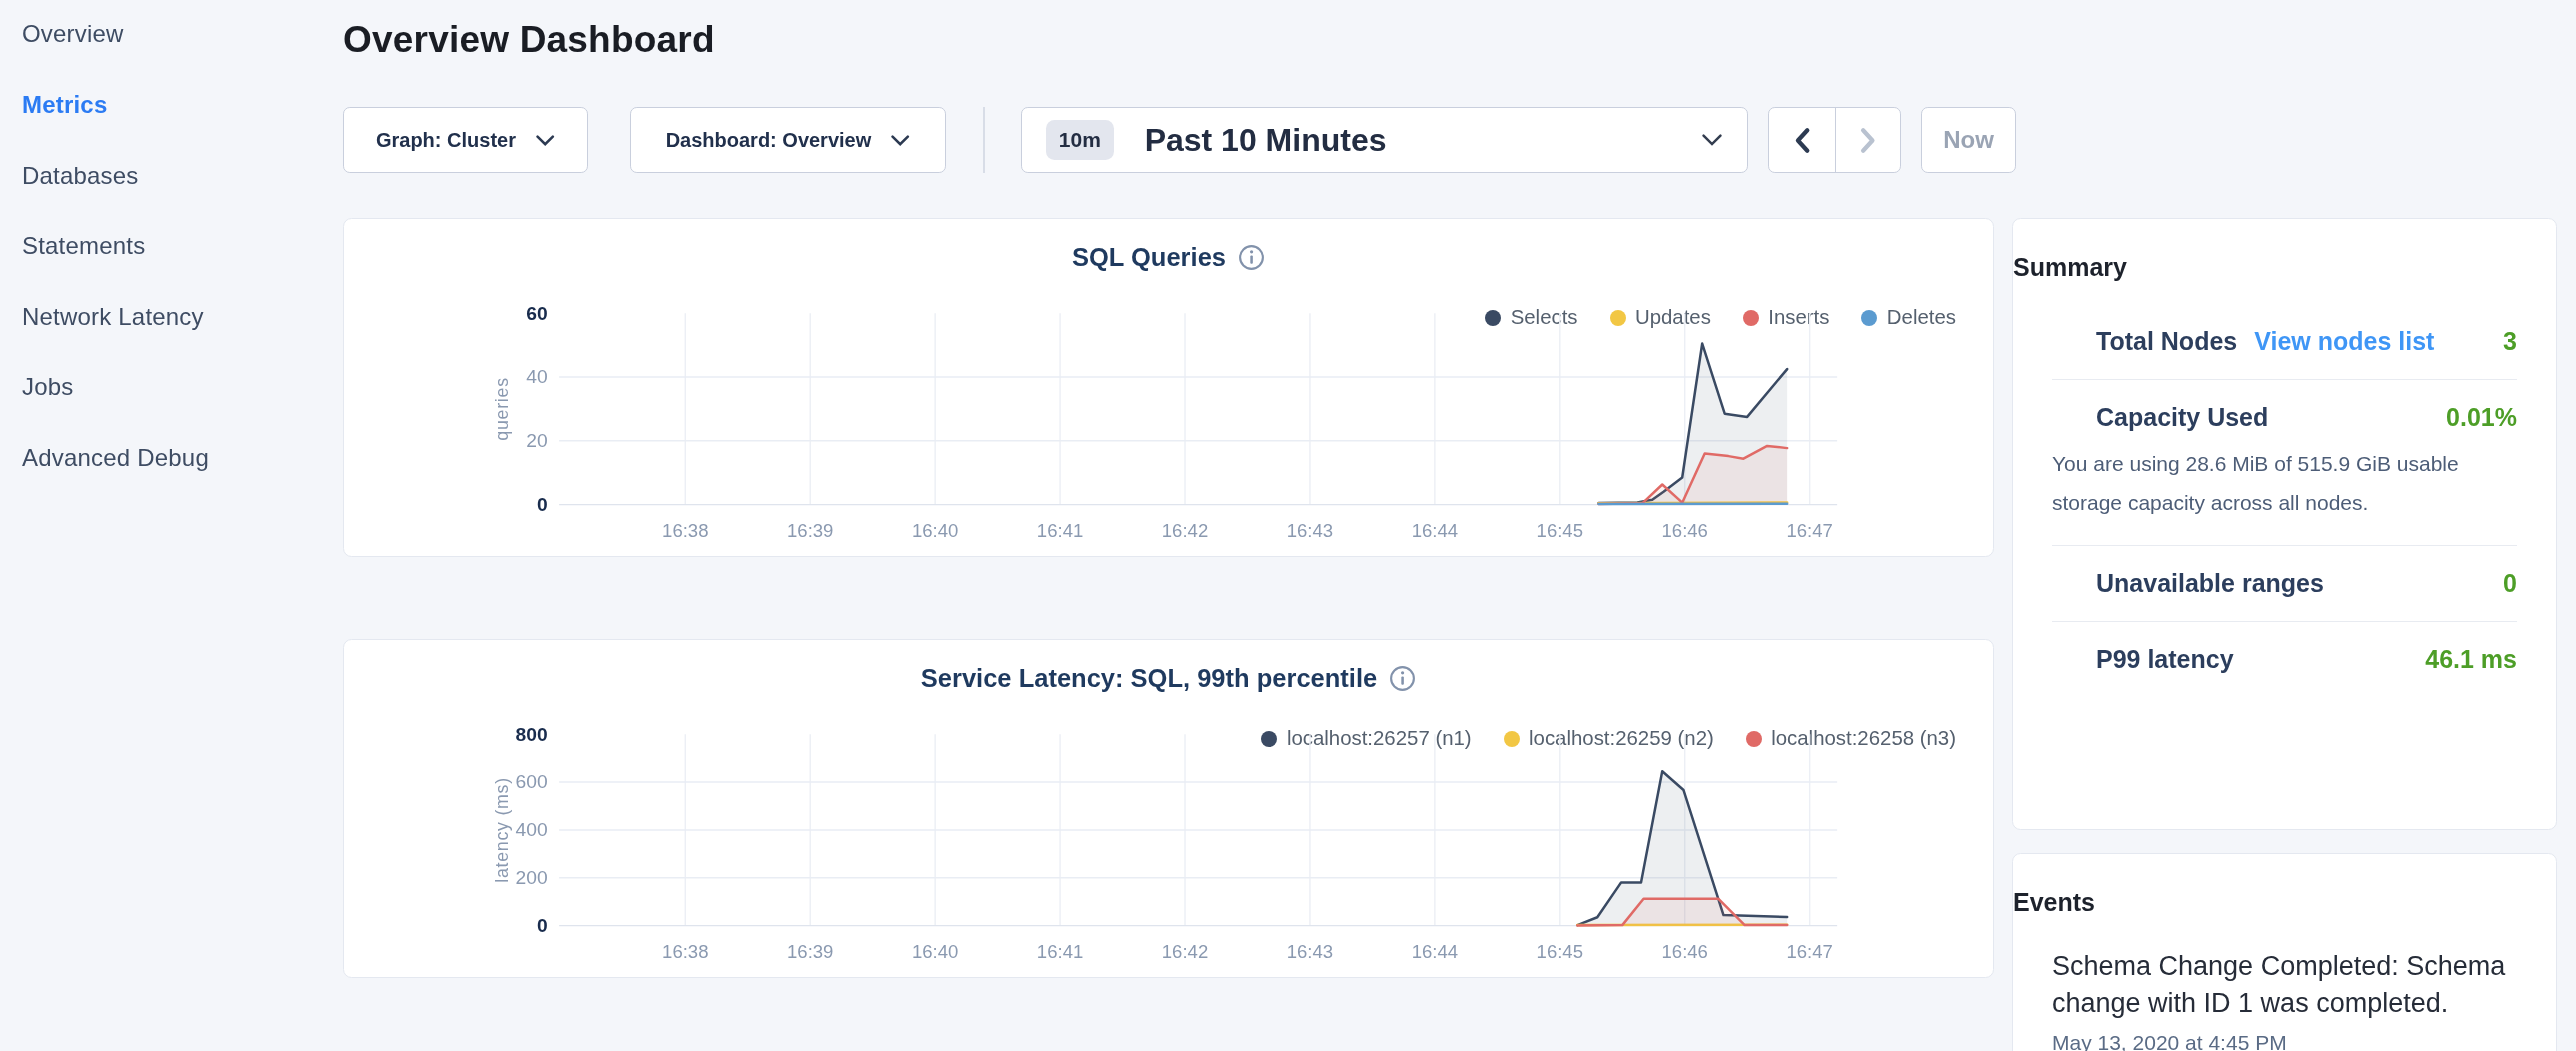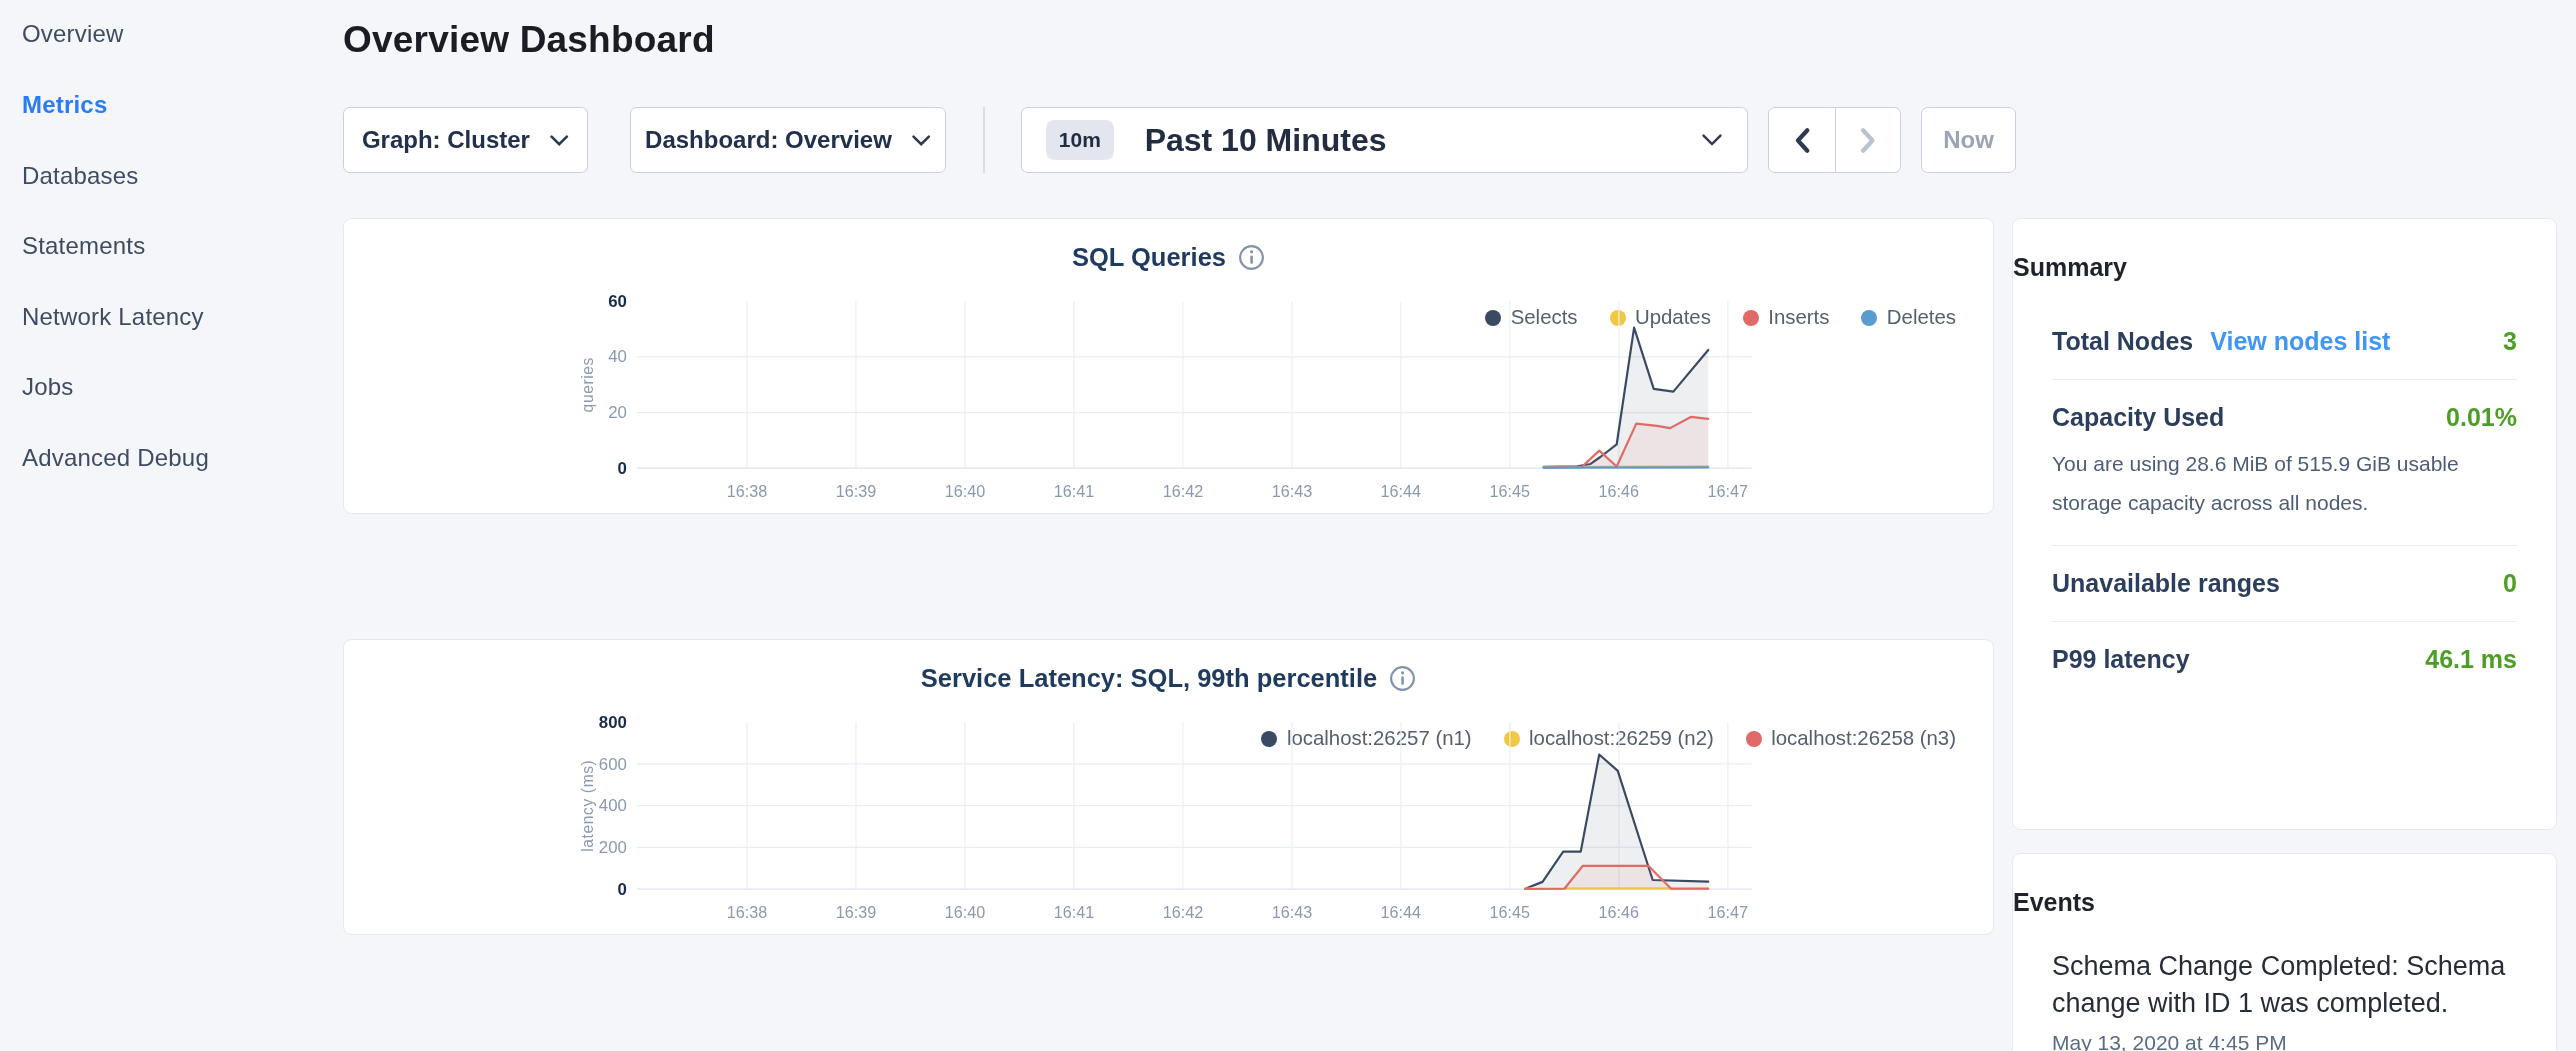--- a/index.html
+++ b/index.html
@@ -19,56 +19,56 @@
   .nav-item.active { color: #2b7bf3; font-weight: 700; }
   
   .page-title {
     position: absolute; left: 343px; top: 18.7px; font-size: 37px; font-weight: 600;
     color: #1a1d24; letter-spacing: 0.2px;
   }
   .ctl { position: absolute; top: 107px; height: 66px; background: #fff;
     border: 1.7px solid #c9cfdd; border-radius: 6.8px; display: flex; align-items: center;
     cursor: pointer; }
   .dd-btn { justify-content: center; gap: 18.7px; }
-  .dd-btn span { font-size: 24px; font-weight: 700; color: #21304c; }
+  .dd-btn span { font-size: 20px; font-weight: 700; color: #21304c; }
   .ctl-divider { position: absolute; top: 107px; left: 983px; width: 1.7px; height: 66px; background: #d8dde7; }
   .time-box { left: 1021px; width: 727px; padding: 0 24px; }
   .time-badge {
     background: #e3e6ee; border-radius: 8.5px; padding: 7.7px 12.8px;
     font-size: 21px; font-weight: 700; color: #232d42;
   }
   .time-label { margin-left: 31px; font-size: 32px; font-weight: 700; color: #232d42; }
   .time-box .chev { margin-left: auto; }
   .arrow-group { left: 1768px; width: 133px; padding: 0; overflow: hidden; }
   .arrow-btn { width: 50%; height: 100%; display: flex; align-items: center; justify-content: center; }
   .arrow-btn + .arrow-btn { border-left: 1.7px solid #c9cfdd; }
   .now-btn { left: 1921px; width: 95px; justify-content: center;
     font-size: 24px; font-weight: 700; color: #9aa4b4; }
   
   .card { position: absolute; background: #fff; border: 1.7px solid #e4e8f0; border-radius: 8.5px; }
-  .chart-card { left: 343px; width: 1651px; height: 296px; }
+  .chart-card { left: 343px; width: 1651px; height: 339px; }
   #chart-card-0 { top: 218px; }
   #chart-card-1 { top: 639px; padding-left: 12px; }
   .chart-title-row { position: absolute; top: 24px; left: 0; width: 100%;
     display: flex; align-items: center; justify-content: center; gap: 12px; }
   .chart-title { font-size: 25.5px; font-weight: 700; color: #1f3a5f; }
   .legend { position: absolute; top: 87px; right: 37px; display: flex; gap: 32px; }
   .legend-item { display: flex; align-items: center; gap: 9.4px; }
   .legend-dot { width: 16px; height: 16px; border-radius: 50%; }
   .legend-label { font-size: 20.4px; color: #55606e; }
   .chart-svg { position: absolute; left: 0; top: 0; width: 100%; height: 100%;
     font-family: "Liberation Sans", sans-serif; }
   
   .summary-card { left: 2012px; top: 218px; width: 545px; height: 612px; }
   .events-card  { left: 2012px; top: 853px; width: 545px; height: 272px; overflow: hidden; }
   .panel-heading { margin-top: 34px; text-align: left; font-size: 25px; font-weight: 700; color: #1d222c; }
   .summary-rows { margin: 22px 39px 0 39px; }
   .summary-row { padding: 23px 0; }
   .summary-row + .summary-row { border-top: 1.7px solid #e8ebf1; }
-  .row-head { display: flex; align-items: baseline; }
+  .row-head { display: flex; align-items: baseline; margin-left: 44px; }
   .row-label { font-size: 25px; font-weight: 700; color: #2c3e5d; }
   .row-link { font-size: 25px; font-weight: 700; color: #3f96f6; margin-left: 17px; cursor: pointer; text-decoration: none; }
   .row-value { margin-left: auto; font-size: 25px; font-weight: 700; color: #4d9e27; white-space: nowrap; }
   .row-desc { margin-top: 12px; font-size: 21px; line-height: 39px; color: #4d5d77; }
   .events-list { margin: 31px 39px 0 39px; }
   .event-message { font-size: 27px; line-height: 37px; color: #262c38; }
   .event-timestamp { margin-top: 8.5px; font-size: 21px; color: #5a6b85; }
   .info-icon, .chev { flex: 0 0 auto; }
 </style>
 </head>

